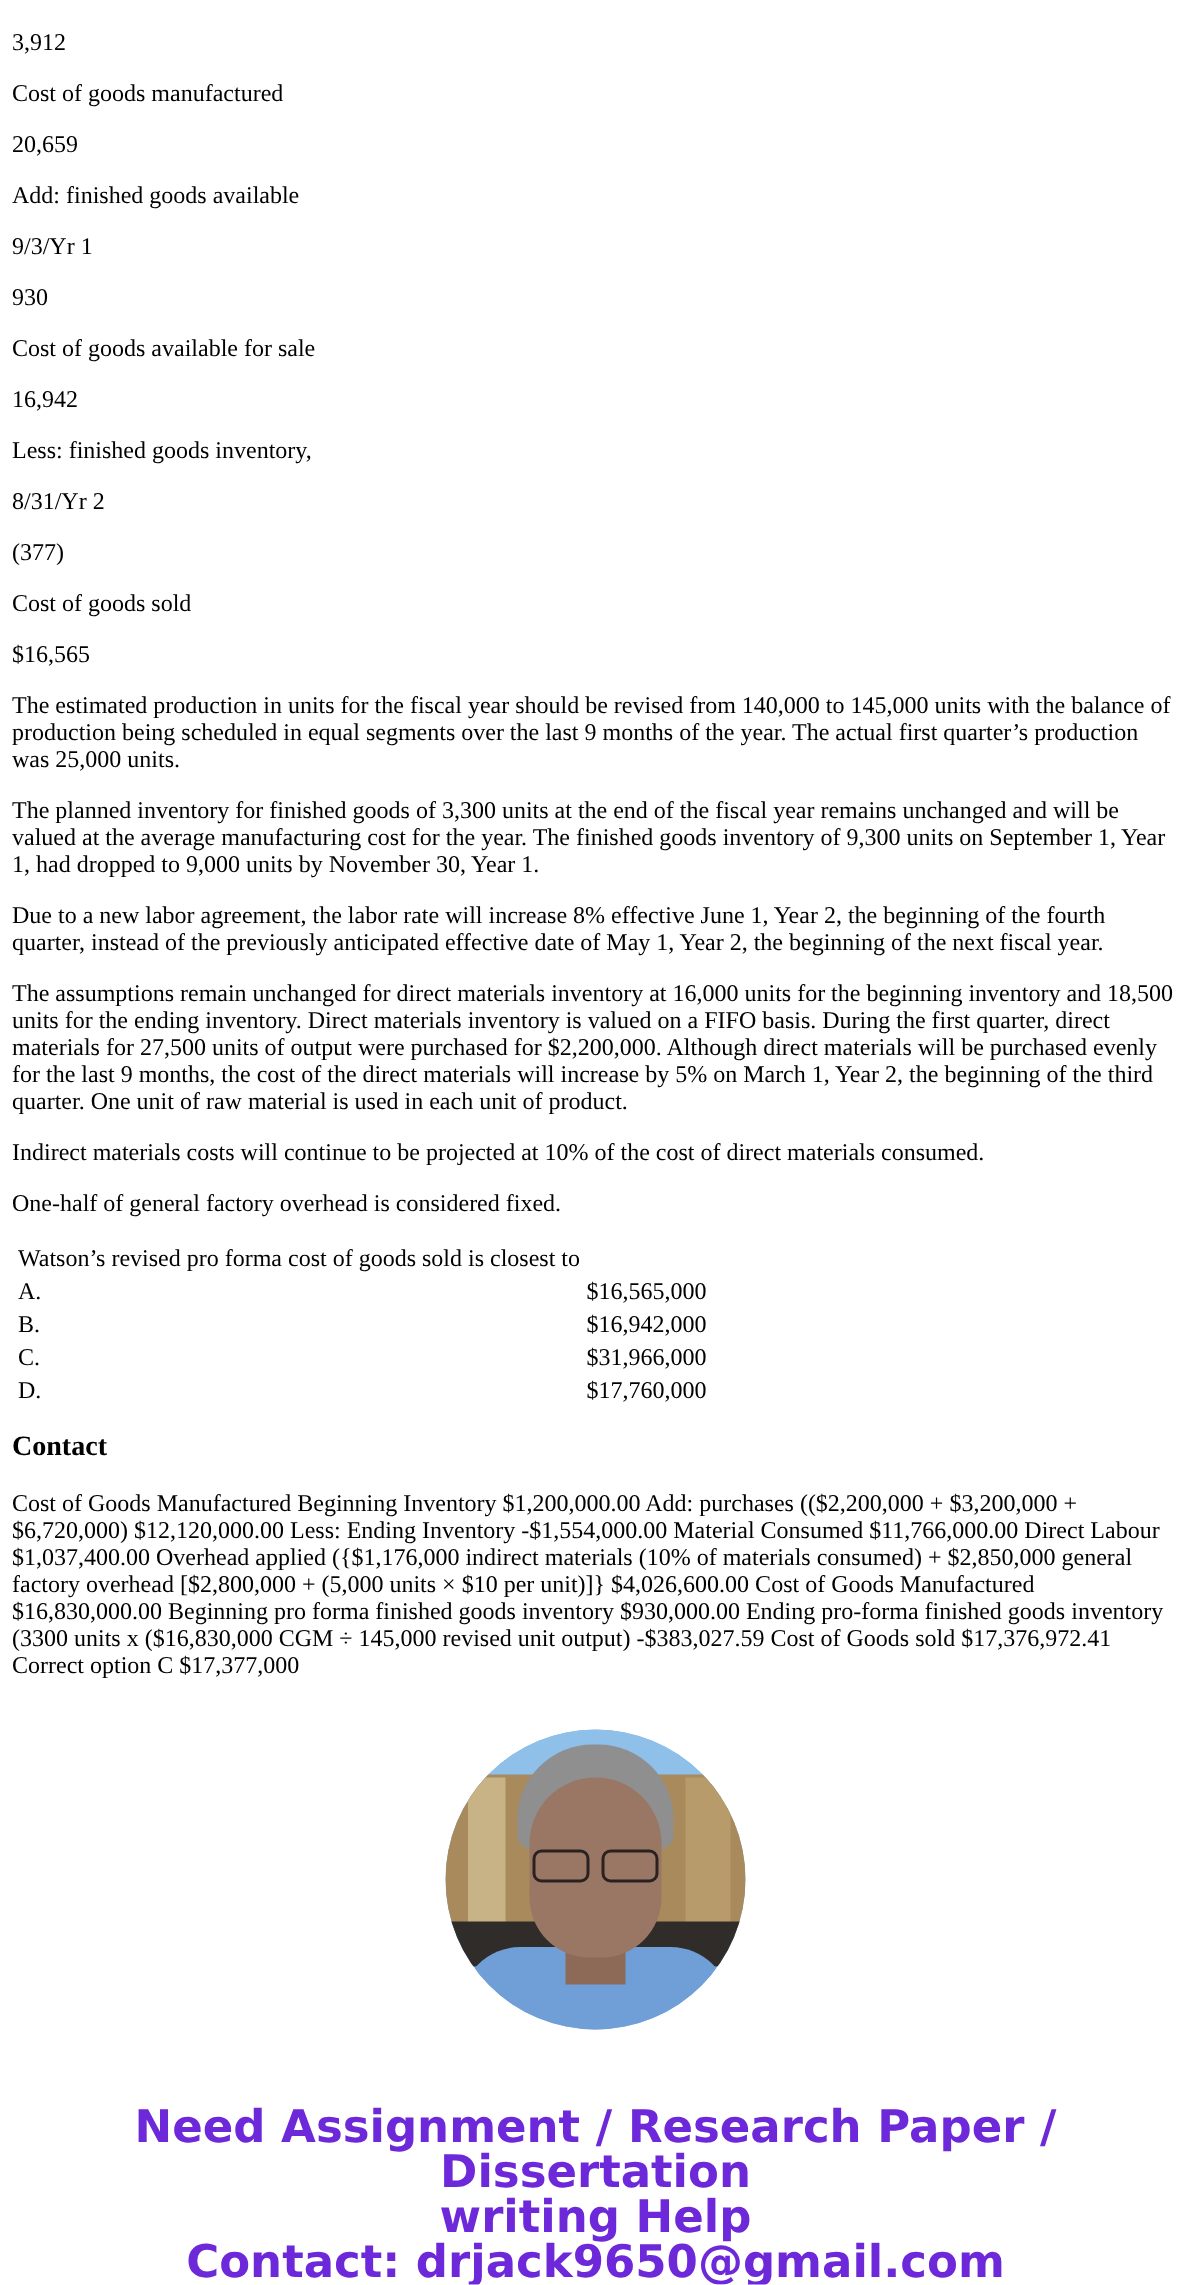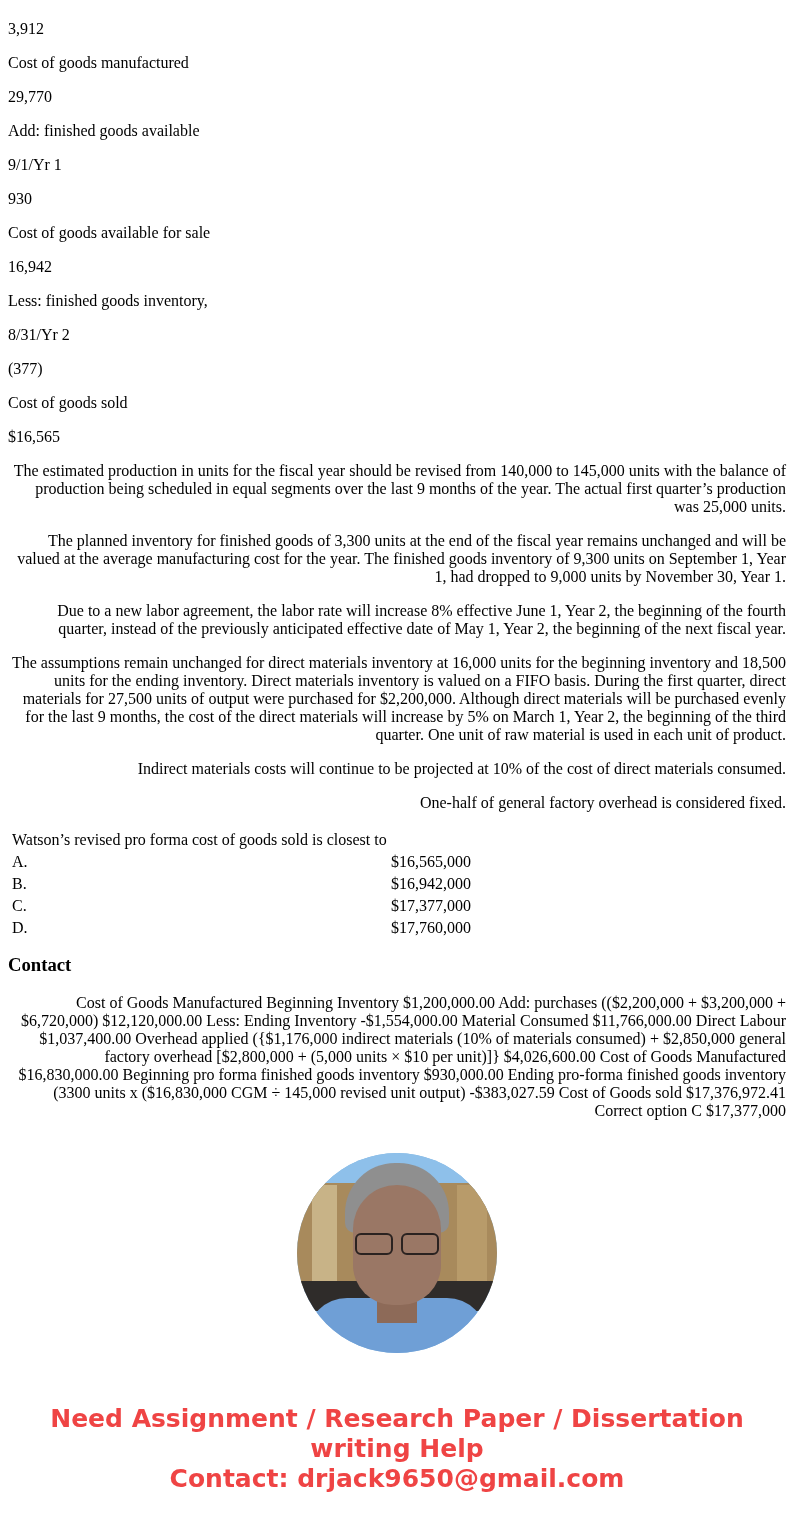--- a/index.html
+++ b/index.html
@@ -7,21 +7,21 @@
     width: 794px;
     height: 1523px;
     overflow: hidden;
     font-family: "Liberation Serif", "DejaVu Serif", serif;
     font-size: 16px;
     line-height: 18px;
     color: #000000;
     position: relative;
   }
   .content { position: absolute; left: 8px; top: 20px; width: 778px; }
-  .p { margin: 0 0 16px 0; text-align: right; }
+  .p { margin: 0 0 16px 0; }
   .line { margin: 0 0 16px 0; height: 18px; }
   table.mcq { border-collapse: separate; border-spacing: 2px; margin: 10px 0 14px 1px; }
   table.mcq td { padding: 1px; vertical-align: top; }
   table.mcq td.letter { width: 375px; }
   h3.sol {
     font-family: "Liberation Serif", "DejaVu Serif", serif;
     font-size: 18.7px; font-weight: bold; margin: 0 0 18px 0; line-height: 22px;
   }
   .avatar {
     position: absolute; left: 297px; top: 1153px; width: 200px; height: 200px;
@@ -36,32 +36,32 @@
   .avatar .shirt { position:absolute; left:10px; top:145px; width:180px; height:80px; background:#6f9fd6; border-radius: 40px 40px 0 0; }
   .avatar .hair { position:absolute; left:48px; top:10px; width:104px; height:70px; background:#8f8f8f; border-radius: 50px 50px 10px 10px; }
   .avatar .face { position:absolute; left:56px; top:32px; width:88px; height:120px; background:#9a7765; border-radius: 44px 44px 40px 40px; }
   .avatar .glasses { position:absolute; left:58px; top:80px; width:84px; height:20px; }
   .avatar .glasses span { position:absolute; top:0; width:34px; height:18px; border:2px solid #2a2220; border-radius:6px; }
   .avatar .neck { position:absolute; left:80px; top:140px; width:40px; height:30px; background:#8d6a58; }
   .footer {
     position: absolute; left: 0; top: 1404px; width: 794px;
     text-align: center;
     font-family: "DejaVu Sans", "Liberation Sans", sans-serif;
-    font-weight: bold; font-size: 25px; line-height: 30px; color: #ef4444;
+    font-weight: bold; font-size: 30px; line-height: 30px; color: #6d28d9;
   }
 </style>
 </head>
 <body>
 
 <div class="content">
   <div class="line">3,912</div>
   <div class="line">Cost of goods manufactured</div>
-  <div class="line">29,770</div>
+  <div class="line">20,659</div>
   <div class="line">Add: finished goods available</div>
-  <div class="line">9/1/Yr 1</div>
+  <div class="line">9/3/Yr 1</div>
   <div class="line">930</div>
   <div class="line">Cost of goods available for sale</div>
   <div class="line">16,942</div>
   <div class="line">Less: finished goods inventory,</div>
   <div class="line">8/31/Yr 2</div>
   <div class="line">(377)</div>
   <div class="line">Cost of goods sold</div>
   <div class="line">$16,565</div>
 
   <p class="p">The estimated production in units for the fiscal year should be revised from 140,000 to 145,000 units with the balance of production being scheduled in equal segments over the last 9 months of the year. The actual first quarter’s production was 25,000 units.</p>
@@ -79,21 +79,21 @@
     <tr>
       <td class="letter">A.</td>
       <td>$16,565,000</td>
     </tr>
     <tr>
       <td class="letter">B.</td>
       <td>$16,942,000</td>
     </tr>
     <tr>
       <td class="letter">C.</td>
-      <td>$17,377,000</td>
+      <td>$31,966,000</td>
     </tr>
     <tr>
       <td class="letter">D.</td>
       <td>$17,760,000</td>
     </tr>
   </tbody>
     </table>
 
   <h3 class="sol">Contact</h3>
   <p class="p">Cost of Goods Manufactured Beginning Inventory $1,200,000.00 Add: purchases (($2,200,000 + $3,200,000 + $6,720,000) $12,120,000.00 Less: Ending Inventory -$1,554,000.00 Material Consumed $11,766,000.00 Direct Labour $1,037,400.00 Overhead applied ({$1,176,000 indirect materials (10% of materials consumed) + $2,850,000 general factory overhead [$2,800,000 + (5,000 units × $10 per unit)]} $4,026,600.00 Cost of Goods Manufactured $16,830,000.00 Beginning pro forma finished goods inventory $930,000.00 Ending pro-forma finished goods inventory (3300 units x ($16,830,000 CGM ÷ 145,000 revised unit output) -$383,027.59 Cost of Goods sold $17,376,972.41 Correct option C $17,377,000</p>

